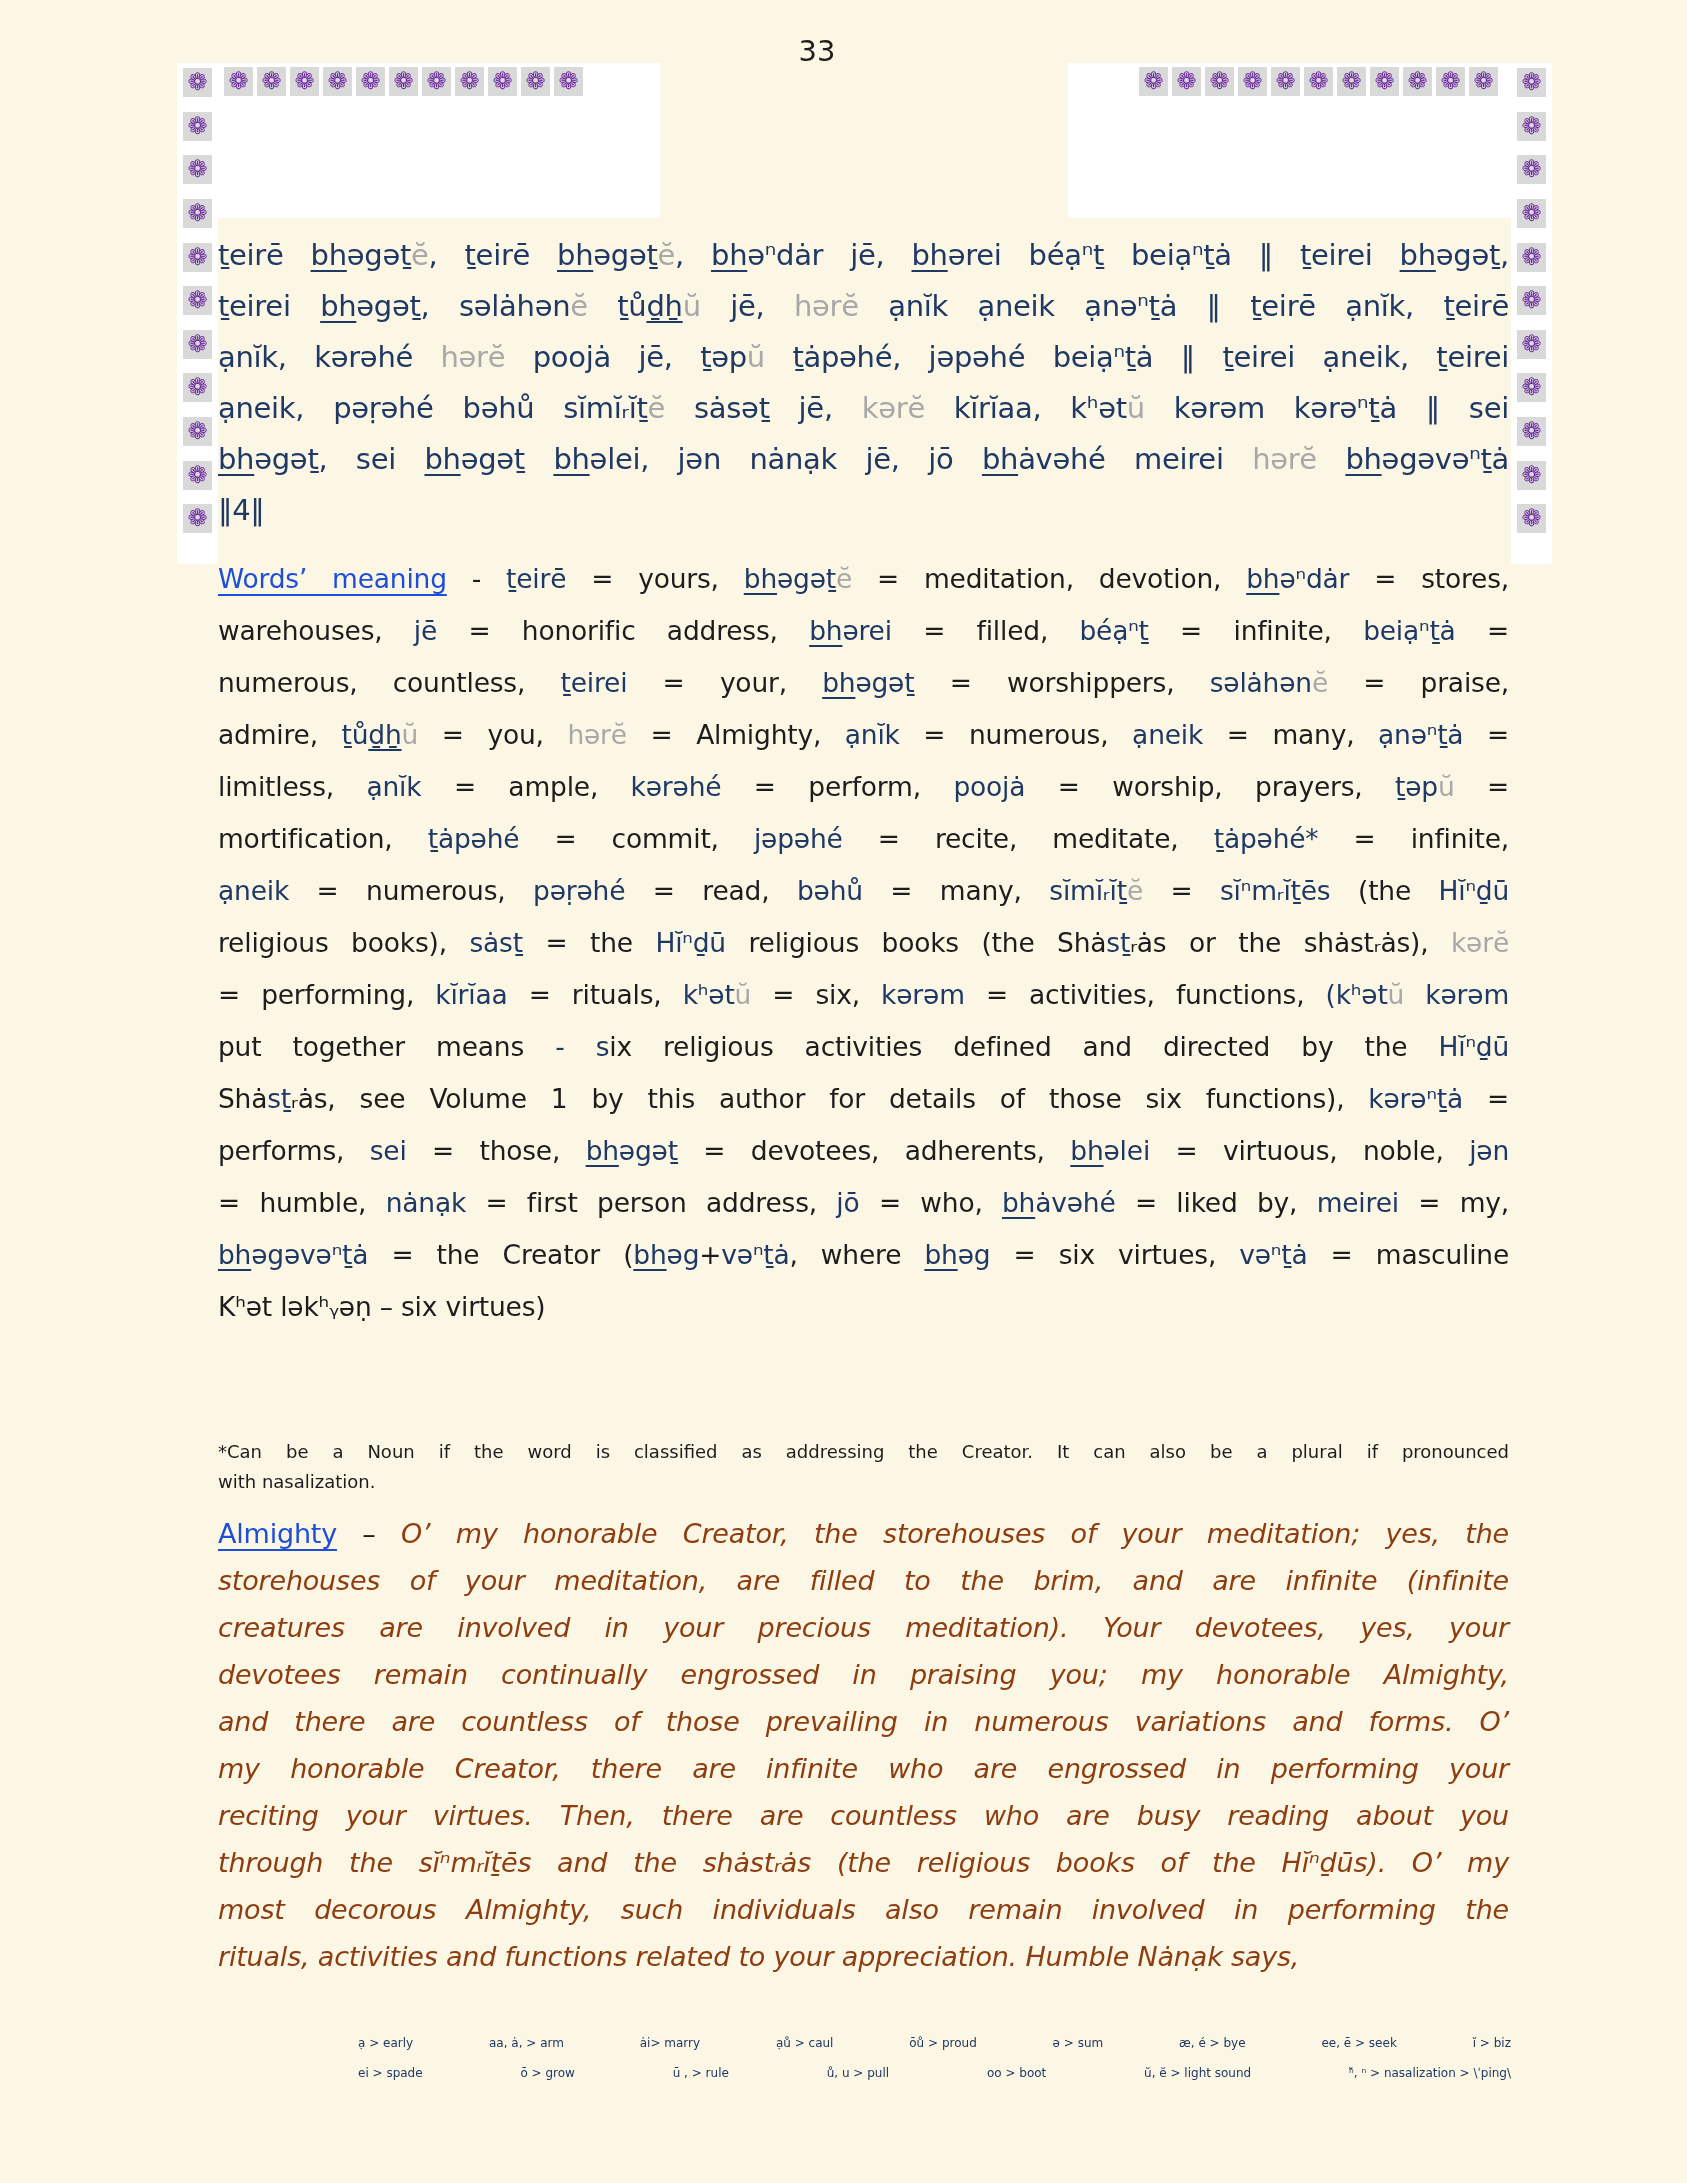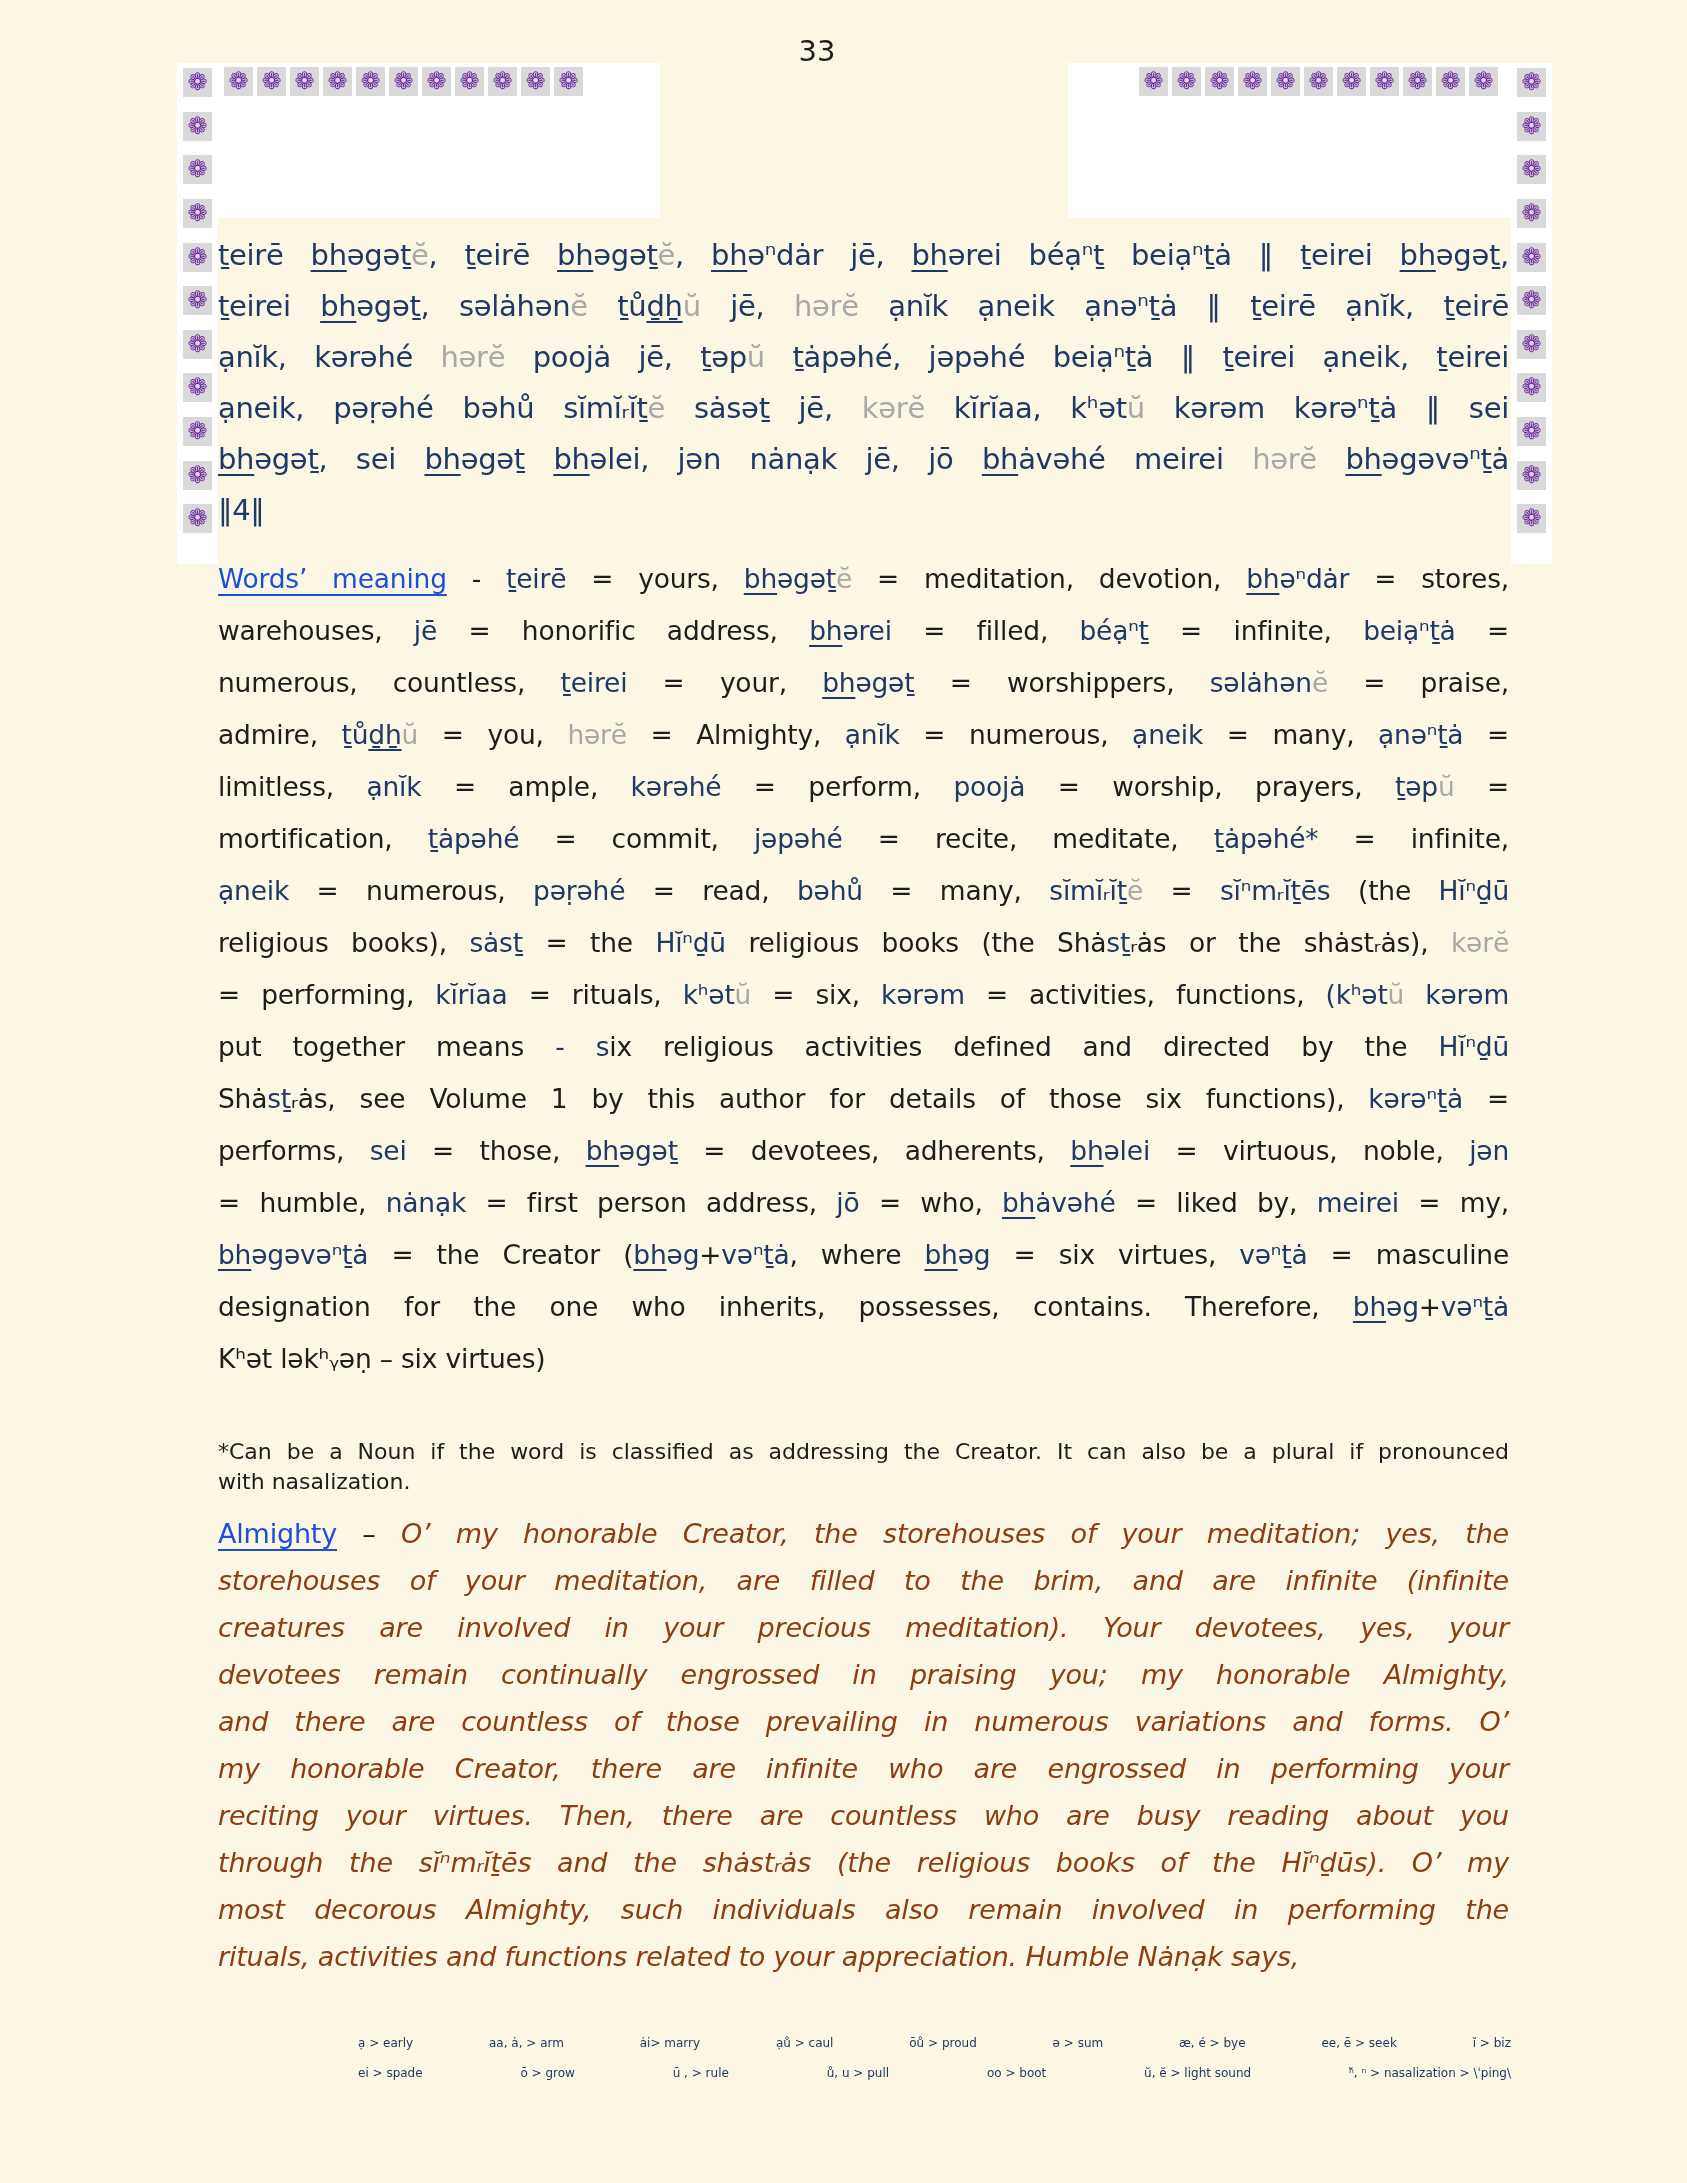--- a/index.html
+++ b/index.html
@@ -24,21 +24,21 @@
   .hrow-left{left:224px;}
   .hrow-right{left:1139px;}
   .fl{width:29px;height:29px;flex:0 0 auto;background:#D9D9D9;color:#7030A0;
     font-size:24px;line-height:29px;text-align:center;display:block;}
   
   .gurbani{position:absolute;left:218px;top:230px;width:1291px;
     font-size:29px;line-height:51px;letter-spacing:-0.3px;}
   .wm{position:absolute;left:218px;top:553px;width:1291px;
     font-size:26.5px;line-height:52px;letter-spacing:-0.2px;}
   .footnote{position:absolute;left:218px;top:1437px;width:1291px;
-    font-size:22px;line-height:30px;}
+    font-size:18px;line-height:30px;}
   .meanings{position:absolute;left:218px;top:1510px;width:1291px;
     font-size:27px;line-height:47px;letter-spacing:-0.2px;}
   .guide{position:absolute;left:314px;top:2036px;width:1153px;
     font-size:12px;color:#1F3864;margin-left:44px;}
   .grow{display:flex;justify-content:space-between;margin-bottom:16px;}
   
   .line{text-align:justify;text-align-last:justify;}
   .line.nj{text-align-last:left;}
   .sg-k{color:#1D1D1D;}
   .sg-n{color:#1F3864;}
@@ -129,21 +129,20 @@
       <div class="line"><span class="sg-k">limitless, </span><span class="sg-n">ạnĭk</span><span class="sg-k"> = ample, </span><span class="sg-n">kərəhé</span><span class="sg-k"> = perform, </span><span class="sg-n">poojȧ</span><span class="sg-k"> = worship, prayers, </span><span class="sg-n">ṯəp</span><span class="sg-g">ŭ</span><span class="sg-k"> =</span></div>
       <div class="line"><span class="sg-k">mortification, </span><span class="sg-n">ṯȧpəhé</span><span class="sg-k"> = commit, </span><span class="sg-n">jəpəhé</span><span class="sg-k"> = recite, meditate, </span><span class="sg-n">ṯȧpəhé*</span><span class="sg-k"> = infinite,</span></div>
       <div class="line"><span class="sg-n">ạneik</span><span class="sg-k"> = numerous, </span><span class="sg-n">pəṛəhé</span><span class="sg-k"> = read, </span><span class="sg-n">bəhů</span><span class="sg-k"> = many, </span><span class="sg-n">sĭmĭᵣĭṯ</span><span class="sg-g">ĕ</span><span class="sg-k"> = </span><span class="sg-n">sĭⁿmᵣĭṯēs</span><span class="sg-k"> (the </span><span class="sg-n">Hĭⁿḏū</span></div>
       <div class="line"><span class="sg-k">religious books), </span><span class="sg-n">sȧsṯ</span><span class="sg-k"> = the </span><span class="sg-n">Hĭⁿḏū</span><span class="sg-k"> religious books (the Shȧ</span><span class="sg-n">sṯ</span><span class="sg-k">ᵣȧs or the shȧstᵣȧs), </span><span class="sg-g">kərĕ</span></div>
       <div class="line"><span class="sg-k">= performing, </span><span class="sg-n">kĭrĭaa</span><span class="sg-k"> = rituals, </span><span class="sg-n">kʰət</span><span class="sg-g">ŭ</span><span class="sg-k"> = six, </span><span class="sg-n">kərəm</span><span class="sg-k"> = activities, functions, </span><span class="sg-n">(kʰət</span><span class="sg-g">ŭ</span><span class="sg-n"> kərəm</span></div>
       <div class="line"><span class="sg-k">put together means </span><span class="sg-n">- s</span><span class="sg-k">ix religious activities defined and directed by the </span><span class="sg-n">Hĭⁿḏū</span></div>
       <div class="line"><span class="sg-k">Shȧ</span><span class="sg-n">sṯ</span><span class="sg-k">ᵣȧs, see Volume 1 by this author for details of those six functions), </span><span class="sg-n">kərəⁿṯȧ</span><span class="sg-k"> =</span></div>
       <div class="line"><span class="sg-k">performs, </span><span class="sg-n">sei</span><span class="sg-k"> = those, </span><span class="sg-u">bh</span><span class="sg-n">əgəṯ</span><span class="sg-k"> = devotees, adherents, </span><span class="sg-u">bh</span><span class="sg-n">əlei</span><span class="sg-k"> = virtuous, noble, </span><span class="sg-n">jən</span></div>
       <div class="line"><span class="sg-k">= humble, </span><span class="sg-n">nȧnạk</span><span class="sg-k"> = first person address, </span><span class="sg-n">jō</span><span class="sg-k"> = who, </span><span class="sg-u">bh</span><span class="sg-n">ȧvəhé</span><span class="sg-k"> = liked by, </span><span class="sg-n">meirei</span><span class="sg-k"> = my,</span></div>
       <div class="line"><span class="sg-u">bh</span><span class="sg-n">əgəvəⁿṯȧ</span><span class="sg-k"> = the Creator (</span><span class="sg-u">bh</span><span class="sg-n">əg</span><span class="sg-k">+</span><span class="sg-n">vəⁿṯȧ</span><span class="sg-k">, where </span><span class="sg-u">bh</span><span class="sg-n">əg</span><span class="sg-k"> = six virtues, </span><span class="sg-n">vəⁿṯȧ</span><span class="sg-k"> = masculine</span></div>
-      <div class="line"><span class="sg-k">designation for the one who inherits, possesses, contains. Therefore, </span><span class="sg-u">bh</span><span class="sg-n">əg</span><span class="sg-k">+</span><span class="sg-n">vəⁿṯȧ</span></div>
       <div class="line nj"><span class="sg-k">Kʰət  ləkʰᵧəṇ – six virtues)</span></div>
     </div>
 
   <div class="footnote">
       <div class="line"><span class="sg-k">*Can be a Noun if the word is classified as addressing the Creator. It can also be a plural if pronounced</span></div>
       <div class="line nj"><span class="sg-k">with nasalization.</span></div>
     </div>
 
   <div class="meanings">
       <div class="line"><span class="sg-hk">Almighty</span><span class="sg-k"> – </span><span class="sg-i">O’ my honorable Creator, the storehouses of your meditation; yes, the</span></div>

